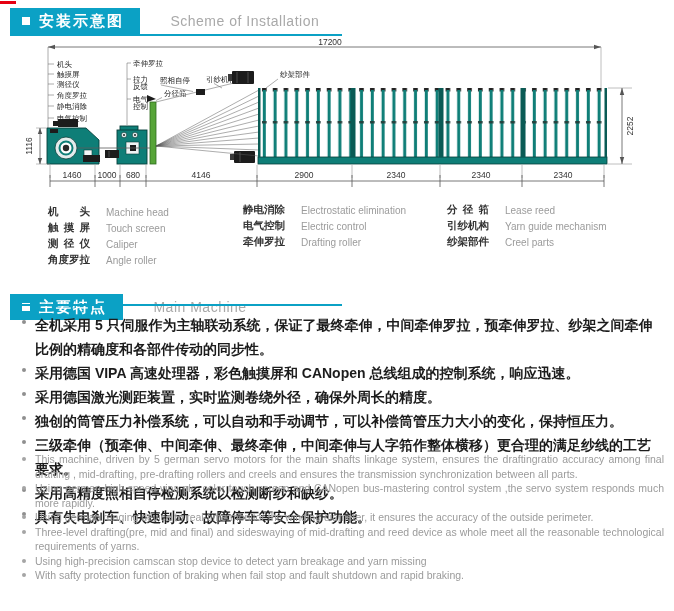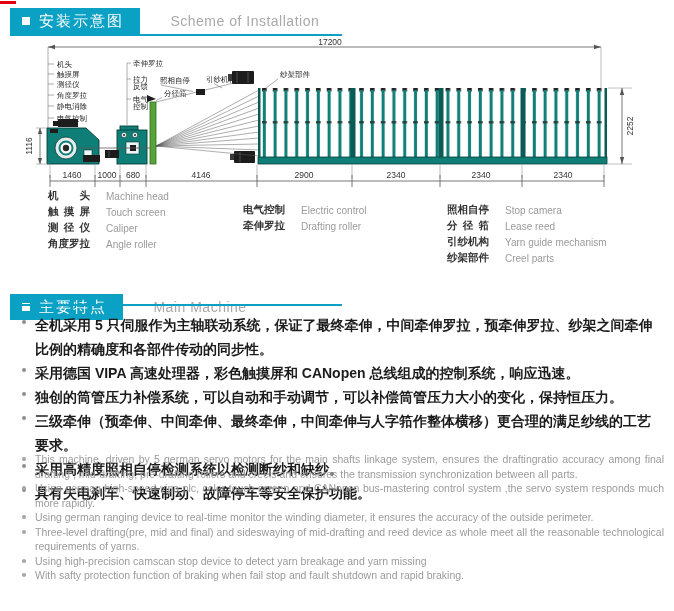--- a/index.html
+++ b/index.html
@@ -9,21 +9,21 @@
     color:#333;overflow:hidden;
   }
   
   .red-accent{position:absolute;left:0;top:1px;width:16px;height:3px;background:#e60012;}
   .sec-header{position:absolute;left:10px;height:26px;}
   .sec-box{
     display:inline-flex;align-items:center;gap:9px;height:26px;
     background:#0ba1c5;padding:0 16px 0 12px;vertical-align:top;
   }
   .sec-marker{width:8px;height:8px;background:#fff;display:inline-block;}
-  .sec-cn{color:#fff;font-size:15px;font-weight:normal;letter-spacing:2px;line-height:26px;}
+  .sec-cn{color:#fff;font-size:15px;font-weight:bold;letter-spacing:2px;line-height:26px;}
   .sec-en{
     display:inline-block;margin-left:26px;color:#a9a9a9;font-size:14px;
     line-height:26px;vertical-align:top;letter-spacing:0.5px;
   }
   .sec-underline{position:absolute;left:10px;width:332px;height:2px;background:#0ba1c5;}
   
   #diagram{position:absolute;left:0;top:38px;}
   .dim{stroke:#555;stroke-width:0.8;fill:none;}
   .ext{stroke:#8a8a8a;stroke-width:0.55;fill:none;}
   .leader{stroke:#666;stroke-width:0.55;fill:none;}
@@ -233,50 +233,51 @@
     <text class="dimtext" x="133" y="140" text-anchor="middle">680</text>
     <text class="dimtext" x="201" y="140" text-anchor="middle">4146</text>
     <text class="dimtext" x="304" y="140" text-anchor="middle">2900</text>
     <text class="dimtext" x="396" y="140" text-anchor="middle">2340</text>
     <text class="dimtext" x="481" y="140" text-anchor="middle">2340</text>
     <text class="dimtext" x="563" y="140" text-anchor="middle">2340</text>
   </g>
 </svg>
 
 <div>
-  <div class="legend-col" style="left:48px;top:187px;">
+  <div class="legend-col" style="left:48px;top:203px;">
     <div class="legend-row"><span class="lg-cn">机头</span><span class="lg-en">Machine head</span></div>
     <div class="legend-row"><span class="lg-cn">触摸屏</span><span class="lg-en">Touch screen</span></div>
     <div class="legend-row"><span class="lg-cn">测径仪</span><span class="lg-en">Caliper</span></div>
     <div class="legend-row"><span class="lg-cn">角度罗拉</span><span class="lg-en">Angle roller</span></div>
   </div>
   <div class="legend-col" style="left:243px;top:201px;">
+    <div class="legend-row"><span class="lg-cn">静电消除</span><span class="lg-en">Electrostatic elimination</span></div>
     <div class="legend-row"><span class="lg-cn">电气控制</span><span class="lg-en">Electric control</span></div>
     <div class="legend-row"><span class="lg-cn">牵伸罗拉</span><span class="lg-en">Drafting roller</span></div>
   </div>
   <div class="legend-col" style="left:447px;top:201px;">
-    <div class="legend-row"><span class="lg-cn">照相自停</span><span class="lg-en">Stop camera</span></div>
     <div class="legend-row"><span class="lg-cn">分径筘</span><span class="lg-en">Lease reed</span></div>
     <div class="legend-row"><span class="lg-cn">引纱机构</span><span class="lg-en">Yarn guide mechanism</span></div>
     <div class="legend-row"><span class="lg-cn">纱架部件</span><span class="lg-en">Creel parts</span></div>
   </div>
 </div>
 
 <div class="sec-header" style="top:294px;">
   <span class="sec-box">
     <span class="sec-marker"></span>
     <span class="sec-cn">主要特点</span>
   </span>
   <span class="sec-en">Main Machine</span>
 </div>
 <div class="sec-underline" style="top:304px;"></div>
 
 <div class="feat-block" style="top:313px;">
   <div class="fi fi-cn"><span>全机采用 5 只伺服作为主轴联动系统，保证了最终牵伸，中间牵伸罗拉，预牵伸罗拉、纱架之间牵伸比例的精确度和各部件传动的同步性。</span></div>
   <div class="fi fi-cn"><span>采用德国 VIPA 高速处理器，彩色触摸屏和 CANopen 总线组成的控制系统，响应迅速。</span></div>
+  <div class="fi fi-cn"><span>采用德国激光测距装置，实时监测卷绕外径，确保外周长的精度。</span></div>
   <div class="fi fi-cn"><span>独创的筒管压力补偿系统，可以自动和手动调节，可以补偿筒管压力大小的变化，保持恒压力。</span></div>
   <div class="fi fi-cn"><span>三级牵伸（预牵伸、中间牵伸、最终牵伸，中间牵伸与人字筘作整体横移）更合理的满足纱线的工艺要求。</span></div>
   <div class="fi fi-cn"><span>采用高精度照相自停检测系统以检测断纱和缺纱。</span></div>
   <div class="fi fi-cn"><span>具有失电刹车、快速制动、故障停车等安全保护功能。</span></div>
 </div>
 
 <div class="feat-block" style="top:452px;">
   <div class="fi fi-en"><span>This machine, driven by 5 german servo motors for the main shafts linkage system, ensures the draftingratio accuracy among final drafting , mid-drafting, pre-drafting rollers and creels and ensures the transmission synchronization between all parts.</span></div>
   <div class="fi fi-en"><span>Using german high-speed vipa plc, color touch screen and CANopen bus-mastering control system ,the servo system responds much more rapidly.</span></div>
   <div class="fi fi-en"><span>Using german ranging device to real-time monitor the winding diameter, it ensures the accuracy of the outside perimeter.</span></div>

